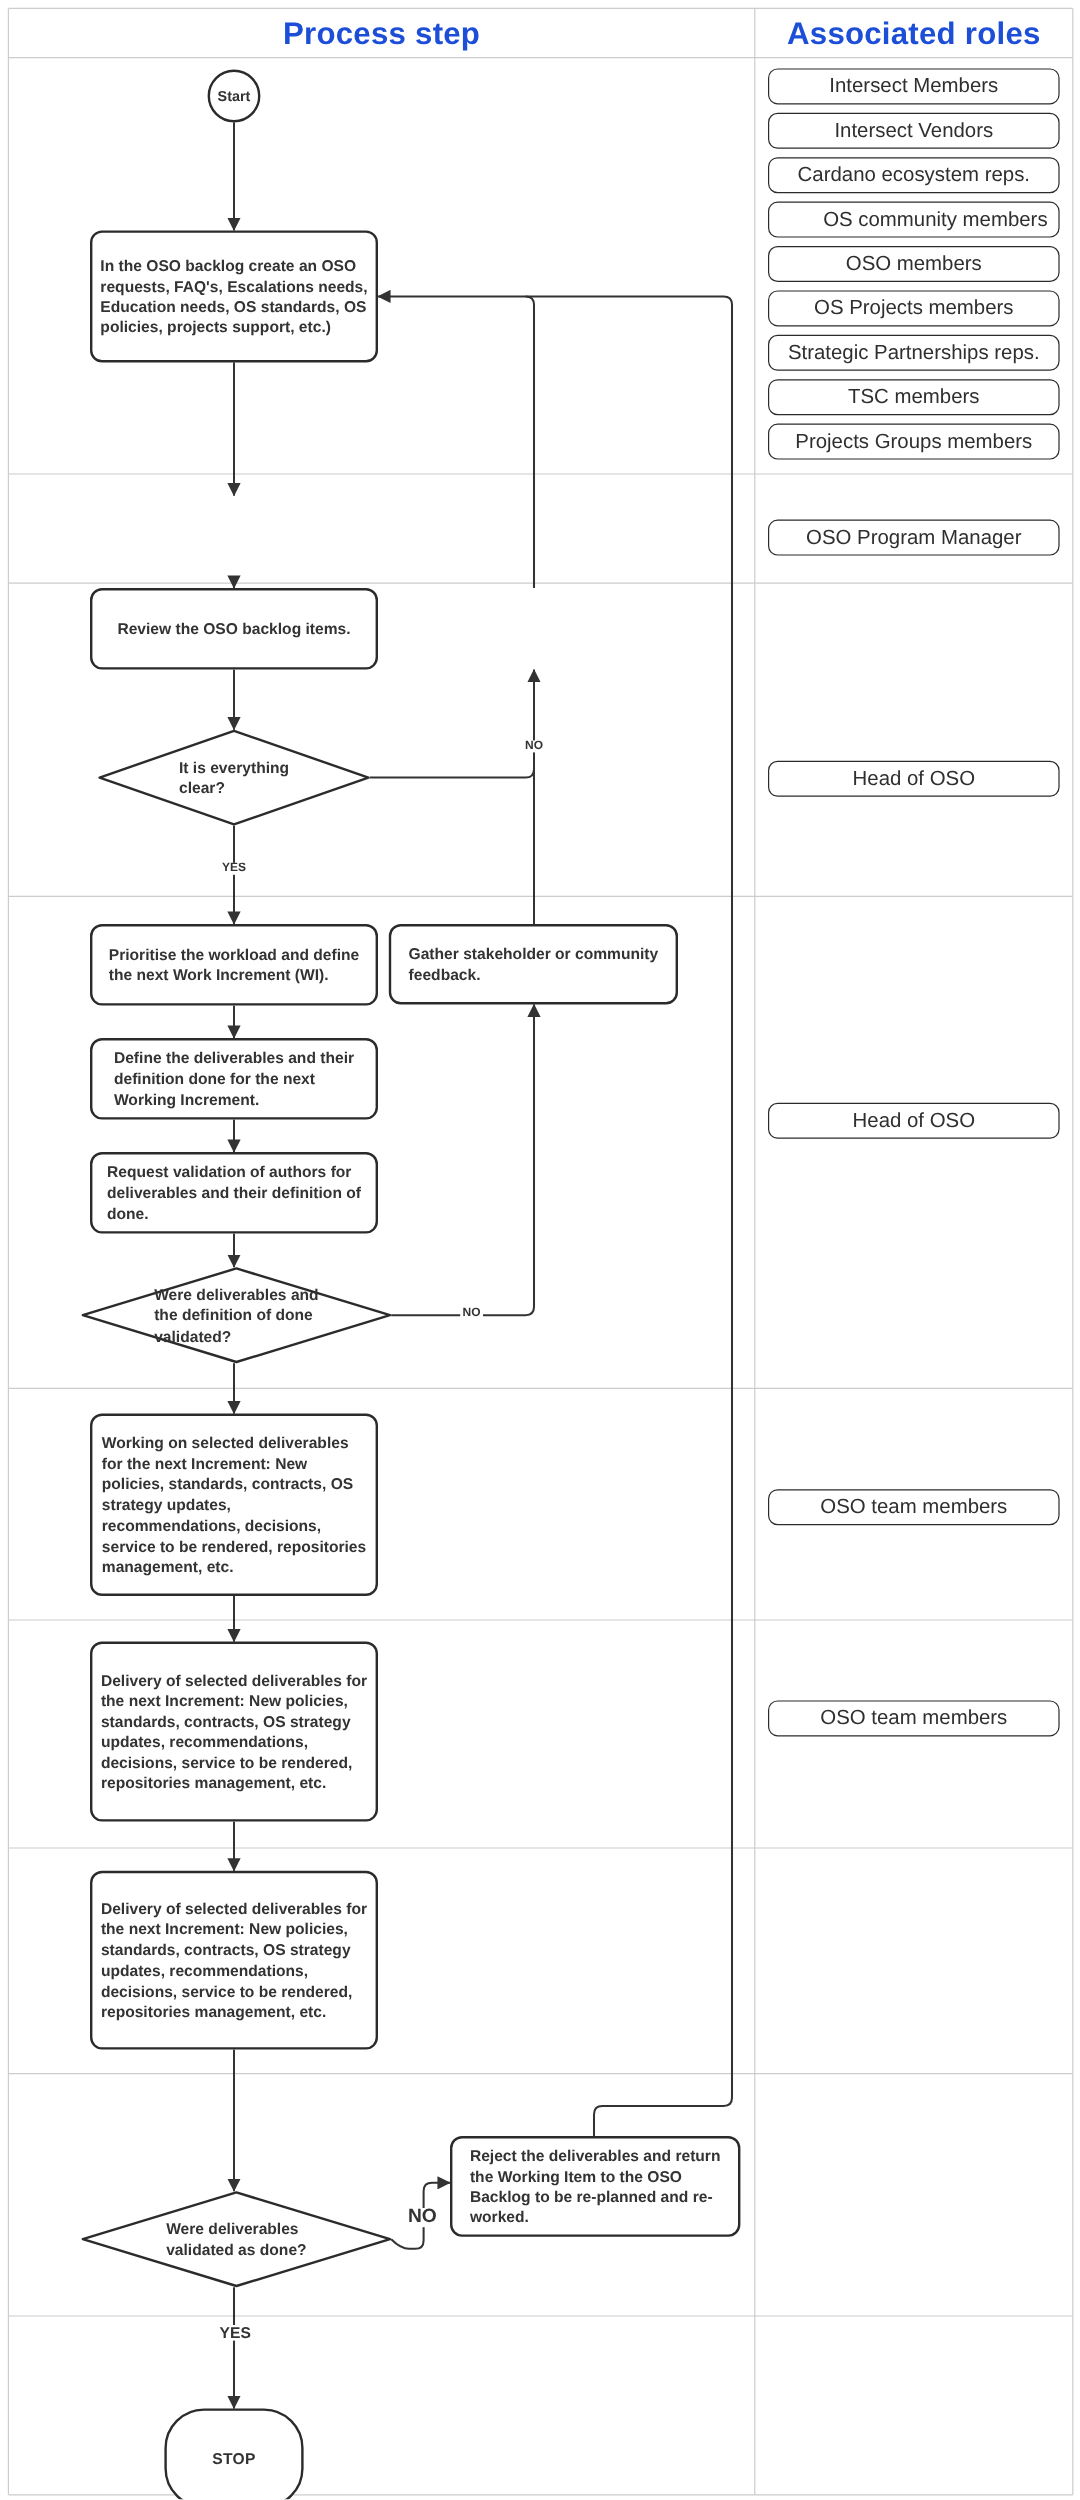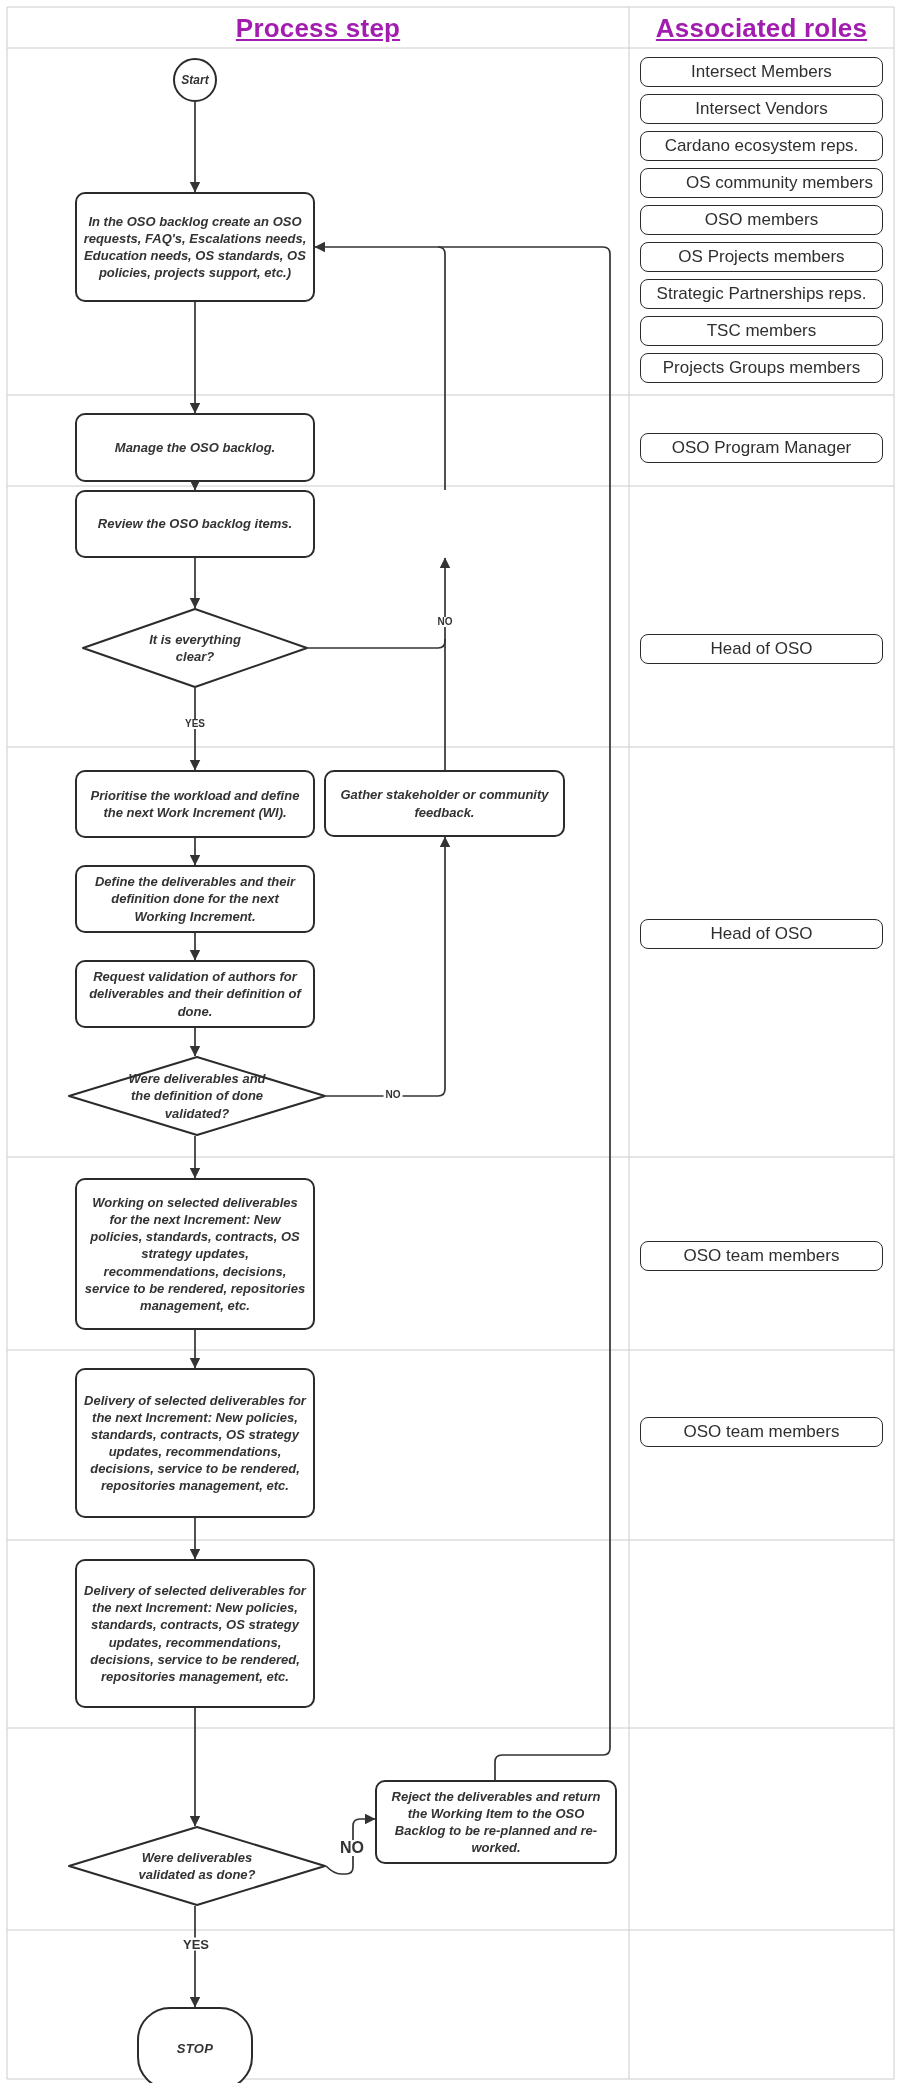--- a/index.html
+++ b/index.html
@@ -11,25 +11,25 @@
   #canvas{
     position:relative;width:900px;height:2083px;background:var(--background);
     font-family:"Liberation Sans","DejaVu Sans",sans-serif;overflow:hidden;
   }
   #edge-layer{position:absolute;left:0;top:0;width:900px;height:2083px;}
   .gridline{stroke:var(--grid-line);stroke-width:1;}
   .edge{stroke:var(--edge);stroke-width:1.7;fill:none;}
   #arrowhead path{fill:var(--edge);}
   .hdr{
     position:absolute;top:8px;height:40px;display:flex;align-items:center;justify-content:center;
-    font-size:26px;font-weight:bold;color:#a21caf;letter-spacing:.2px;text-decoration:underline;
+    font-size:26px;font-weight:bold;color:#1d4ed8;letter-spacing:.2px;
   }
   .node{
     position:absolute;display:flex;align-items:center;justify-content:center;
-    text-align:center;color:var(--text);box-sizing:border-box;font-style:italic;
+    text-align:left;color:var(--text);box-sizing:border-box;
   }
   .node span{white-space:pre-line;position:relative;z-index:1;}
   .node.process{
     background:var(--shape-fill);border:2px solid var(--shape-stroke);border-radius:10px;
     font-size:13px;font-weight:bold;line-height:1.32;padding:4px 6px;
   }
   .node.start{
     background:var(--shape-fill);border:2px solid var(--shape-stroke);border-radius:50%;
     font-size:12px;font-weight:bold;
   }
@@ -98,23 +98,20 @@
   <div class="hdr" style="left:629px;width:265px;">Associated roles</div>
 <div class="node start" style="left: 173px; top: 58px; width: 44px; height: 44px;">
       <span>Start</span>
     </div>
     <div class="node process" style="left: 75px; top: 192px; width: 240px; height: 110px;">
       <span>In the OSO backlog create an OSO
 requests, FAQ's, Escalations needs,
 Education needs, OS standards, OS
 policies, projects support, etc.)</span>
     </div>
-    <div class="node process" style="left: 75px; top: 413px; width: 240px; height: 69px;">
-      <span>Manage the OSO backlog.</span>
-    </div>
     <div class="node process" style="left: 75px; top: 490px; width: 240px; height: 68px;">
       <span>Review the OSO backlog items.</span>
     </div>
     <div class="node decision" style="left: 82px; top: 608px; width: 226px; height: 80px;">
       <svg width="226" height="80" viewBox="0 0 226 80">
         <polygon points="113,1 225,40 113,79 1,40" class="diamond"></polygon>
       </svg>
       <span>It is everything
 clear?</span>
     </div>

